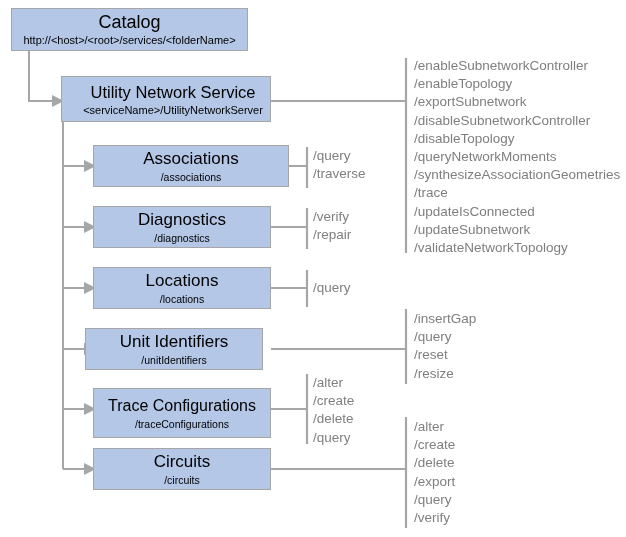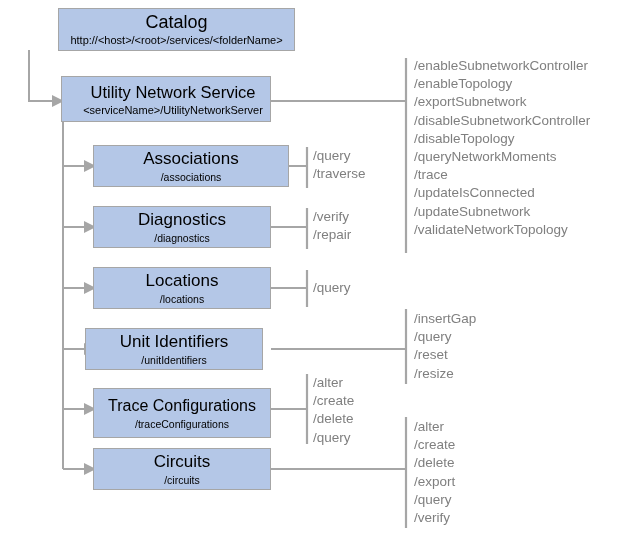--- a/index.html
+++ b/index.html
@@ -125,21 +125,21 @@
     <path class="wire" d="M 271 349 L 406 349"></path>
     <path class="bracket" d="M 406 309 L 406 384"></path>
 
     <path class="wire" d="M 271 409 L 307 409"></path>
     <path class="bracket" d="M 307 374 L 307 444"></path>
 
     <path class="wire" d="M 271 469 L 406 469"></path>
     <path class="bracket" d="M 406 417 L 406 528"></path>
   </svg>
 
-  <div class="node" id="node-catalog" style="left:11px; top:8px; width:237px; height:43px;margin-left:47px;">
+  <div class="node" id="node-catalog" style="left:11px; top:8px; width:237px; height:43px;">
     <div class="title">Catalog</div>
     <div class="sub">http://&lt;host&gt;/&lt;root&gt;/services/&lt;folderName&gt;</div>
   </div>
 
   <div class="node" id="node-uns" style="left:61px; top:76px; width:210px; height:46px;padding-left:18px;">
     <div class="title">Utility Network Service</div>
     <div class="sub">&lt;serviceName&gt;/UtilityNetworkServer</div>
   </div>
 
   <div class="node" id="node-associations" style="left:93px; top:145px; width:196px; height:42px;">
@@ -172,20 +172,21 @@
     <div class="sub">/circuits</div>
   </div>
 
   <div class="oplist" id="ops-uns" style="left:414px; top:57px;">
       <div>/enableSubnetworkController</div>
       <div>/enableTopology</div>
       <div>/exportSubnetwork</div>
       <div>/disableSubnetworkController</div>
       <div>/disableTopology</div>
       <div>/queryNetworkMoments</div>
+      <div>/synthesizeAssociationGeometries</div>
       <div>/trace</div>
       <div>/updateIsConnected</div>
       <div>/updateSubnetwork</div>
       <div>/validateNetworkTopology</div>
     </div>
 
   <div class="oplist" id="ops-associations" style="left:313px; top:147px;">
       <div>/query</div>
       <div>/traverse</div>
     </div>

